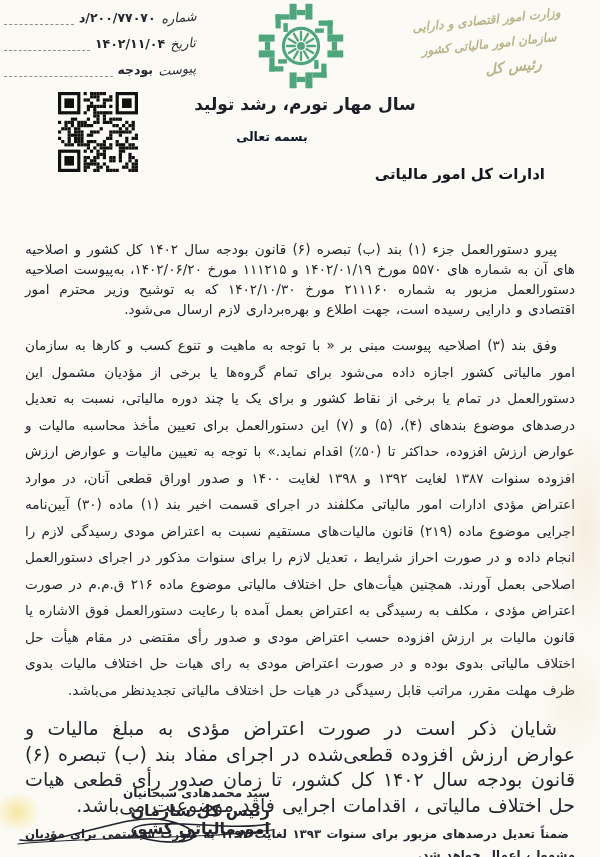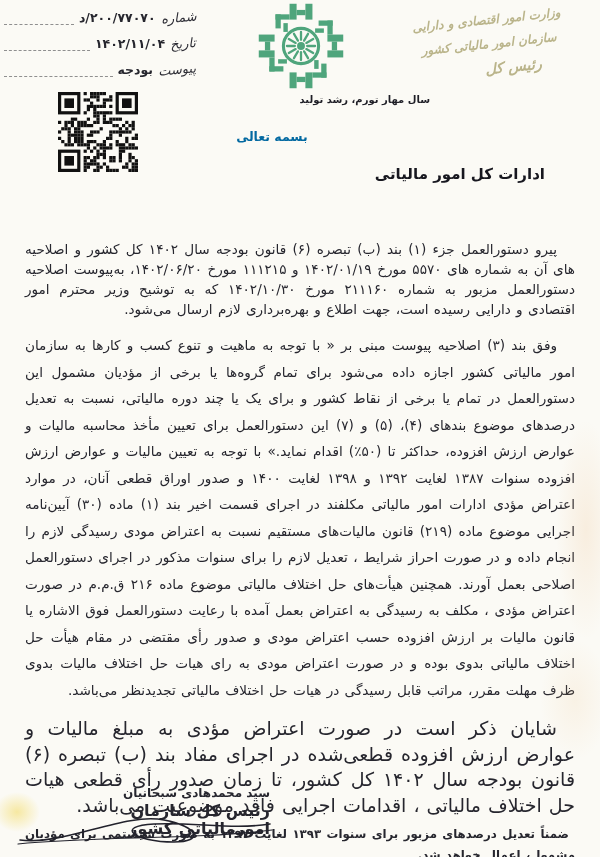--- a/index.html
+++ b/index.html
@@ -20,24 +20,24 @@
     position:absolute;top:8px;left:400px;width:178px;text-align:center;
     color:#b3ad7f;font-style:italic;font-weight:bold;transform:rotate(-6deg);
     opacity:.9;
   }
   .letterhead .lh1{font-size:12px;line-height:24px;}
   .letterhead .lh2{font-size:12px;line-height:24px;}
   .letterhead .lh3{font-size:14.5px;line-height:26px;padding-left:44px;}
   
   .emblem{position:absolute;top:2px;left:254px;width:94px;height:88px;}
   
-  .slogan{position:absolute;top:94px;left:180px;width:250px;text-align:right;
-          font-size:10px;font-weight:bold;color:#1e1e26;}
+  .slogan{position:absolute;top:94px;left:180px;width:250px;text-align:center;
+          font-size:17px;font-weight:bold;color:#1e1e26;}
   .basmala{position:absolute;top:129px;left:192px;width:160px;text-align:center;
-           font-size:12.5px;font-weight:bold;color:#0369a1;}
+           font-size:12.5px;font-weight:bold;color:#0f172a;}
   
   .qr{position:absolute;top:92px;left:56px;width:84px;height:80px;}
   .qr svg{width:100%;height:100%;}
   
   .recipients{position:absolute;top:160px;right:55px;text-align:left;}
   .recipient{font-size:15px;font-weight:bold;line-height:28px;color:#17171f;}
   
   .body-text{position:absolute;top:239px;right:25px;left:25px;}
   .body-text p{
     margin:0 0 13px 0;text-align:justify;font-size:13.6px;line-height:26.5px;

